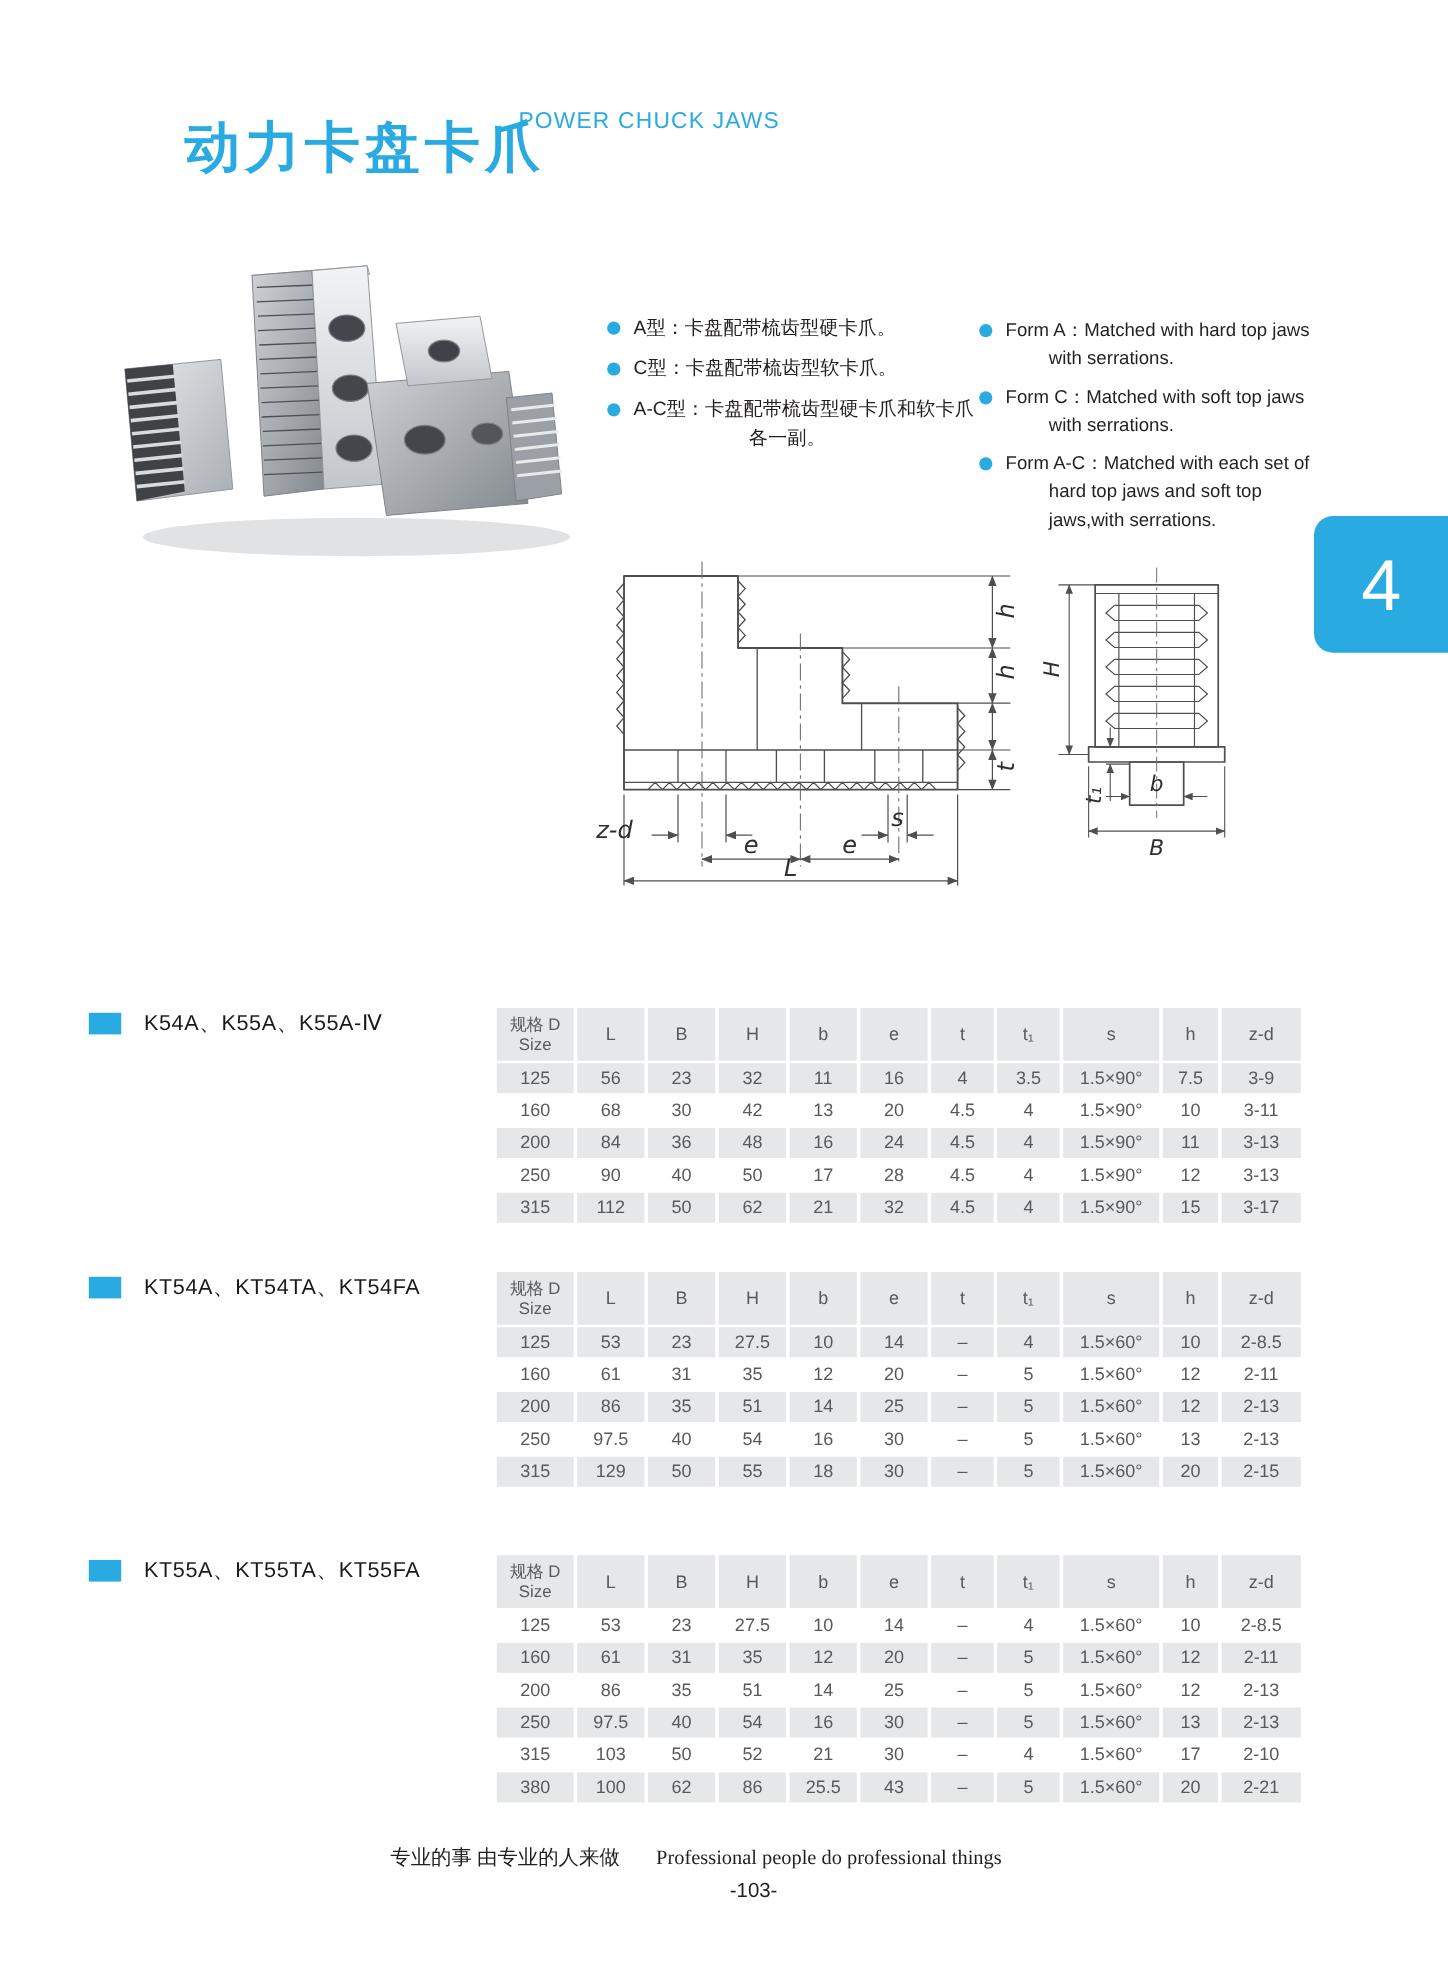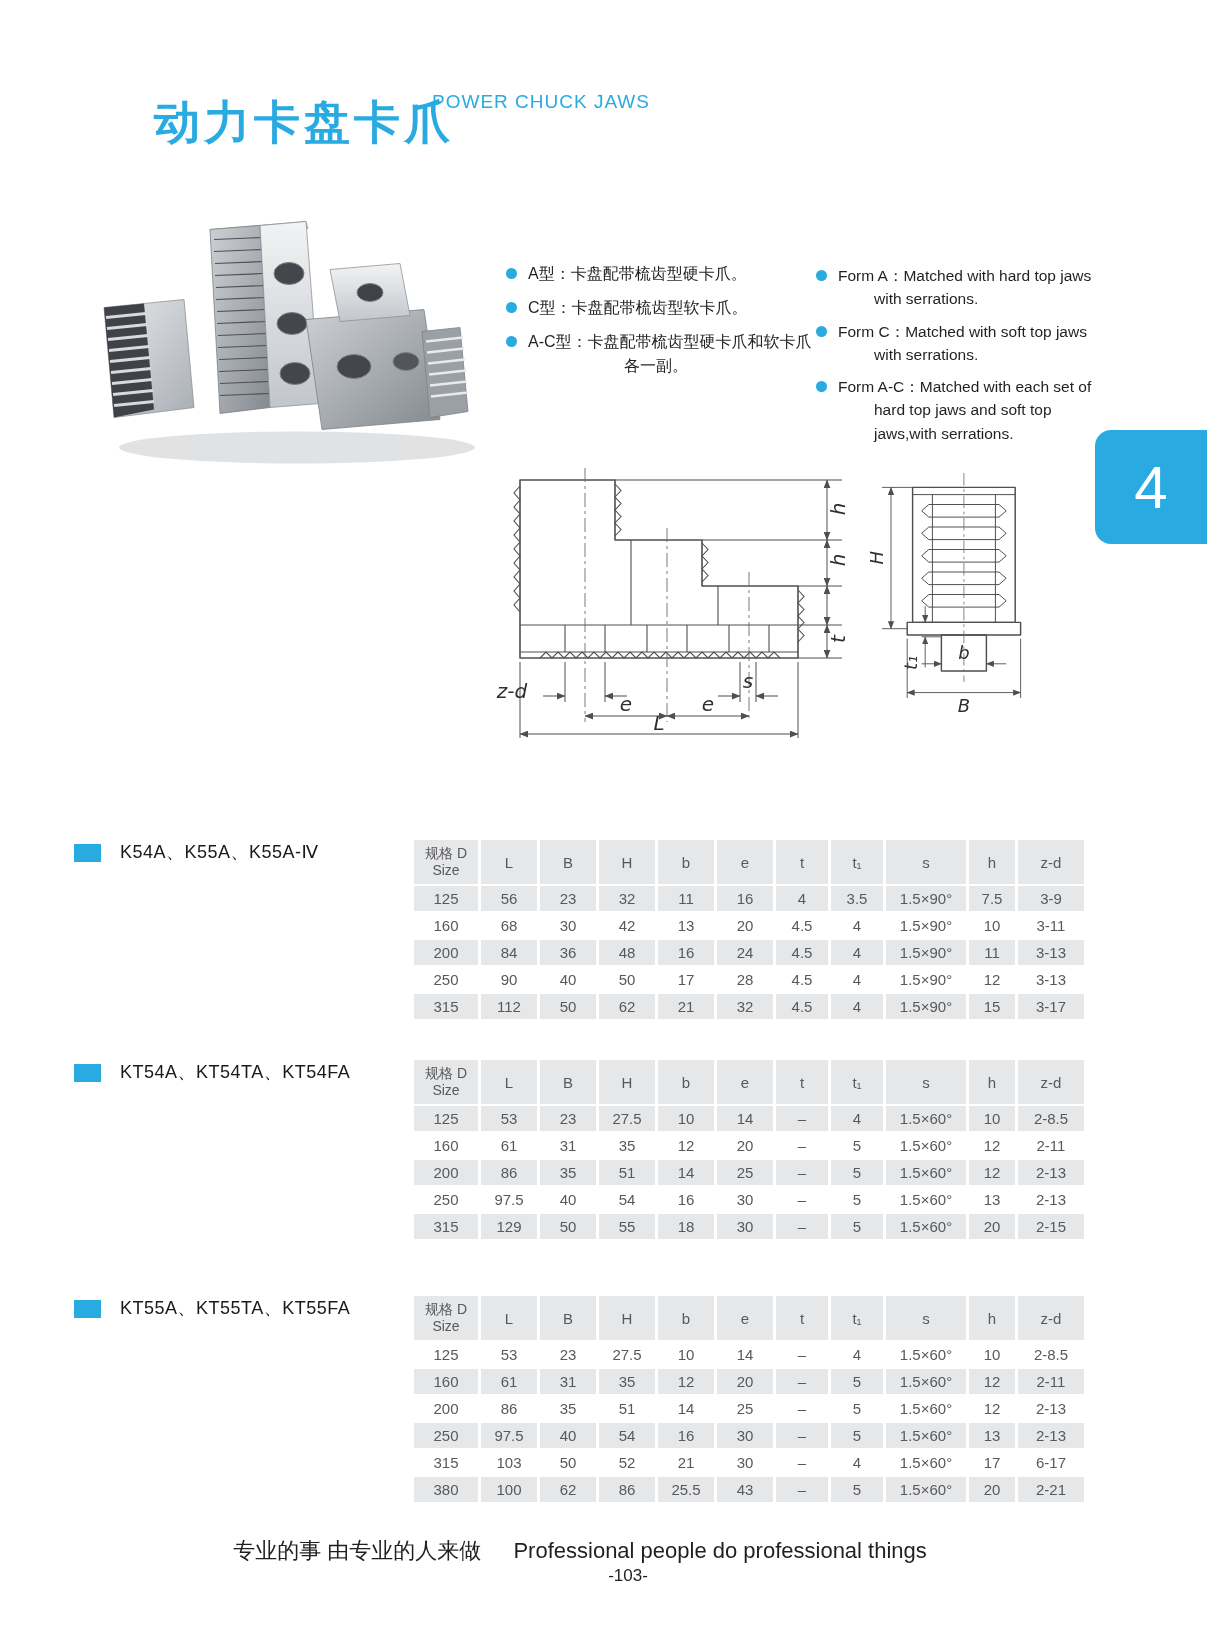--- a/index.html
+++ b/index.html
@@ -49,21 +49,21 @@
   .spec-table col{width:56px}
   .spec-table col.c0{width:64px}.spec-table col.c6{width:52px}.spec-table col.c7{width:52px}
   .spec-table col.c8{width:80px}.spec-table col.c9{width:46px}.spec-table col.c10{width:66px}
   .spec-table th{background:#E6E7E8;font-weight:normal;height:44px;text-align:center;padding:0;}
   .spec-table th.size-th{font-size:14px;line-height:1.25;}
   .spec-table td{height:25px;text-align:center;padding:0;background:#fff;}
   table.stripe-odd  tbody tr:nth-child(odd)  td{background:#E6E7E8;}
   table.stripe-even tbody tr:nth-child(even) td{background:#E6E7E8;}
 
   
-  .footer{position:absolute;left:0;top:1536px;width:1160px;text-align:center;font-size:22px;color:#231F20;}
+  .footer{position:absolute;left:0;top:1536px;width:1160px;text-align:center;font-size:17px;color:#231F20;font-family:Liberation Serif, serif;}
   .footer .en{margin-left:26px;}
   .page-num{position:absolute;left:0;top:1566px;width:1160px;text-align:center;font-size:17px;color:#231F20;padding-left:48px;}
 </style>
 </head>
 <body>
 
 <div class="page">
 
   <div class="title-cn">动力卡盘卡爪</div>
   <div class="subtitle">
@@ -523,21 +523,21 @@
             <td>315</td>
             <td>103</td>
             <td>50</td>
             <td>52</td>
             <td>21</td>
             <td>30</td>
             <td>–</td>
             <td>4</td>
             <td>1.5×60°</td>
             <td>17</td>
-            <td>6-17</td>
+            <td>2-10</td>
           </tr>
           <tr>
             <td>380</td>
             <td>100</td>
             <td>62</td>
             <td>86</td>
             <td>25.5</td>
             <td>43</td>
             <td>–</td>
             <td>5</td>

